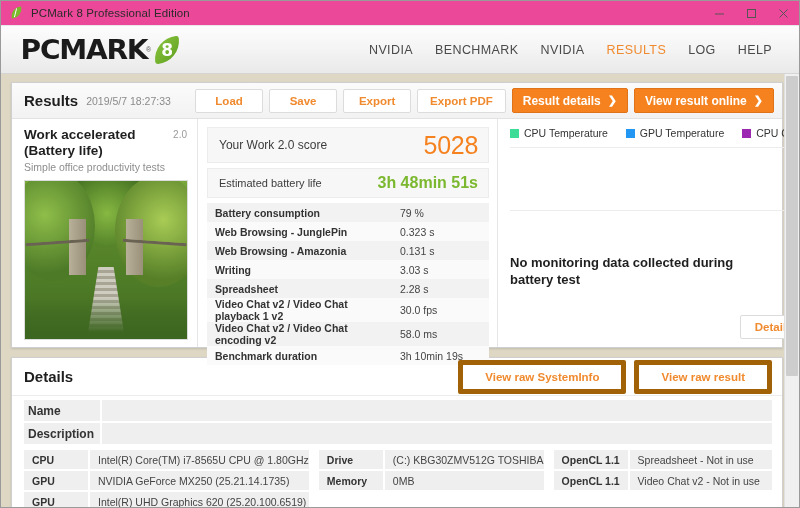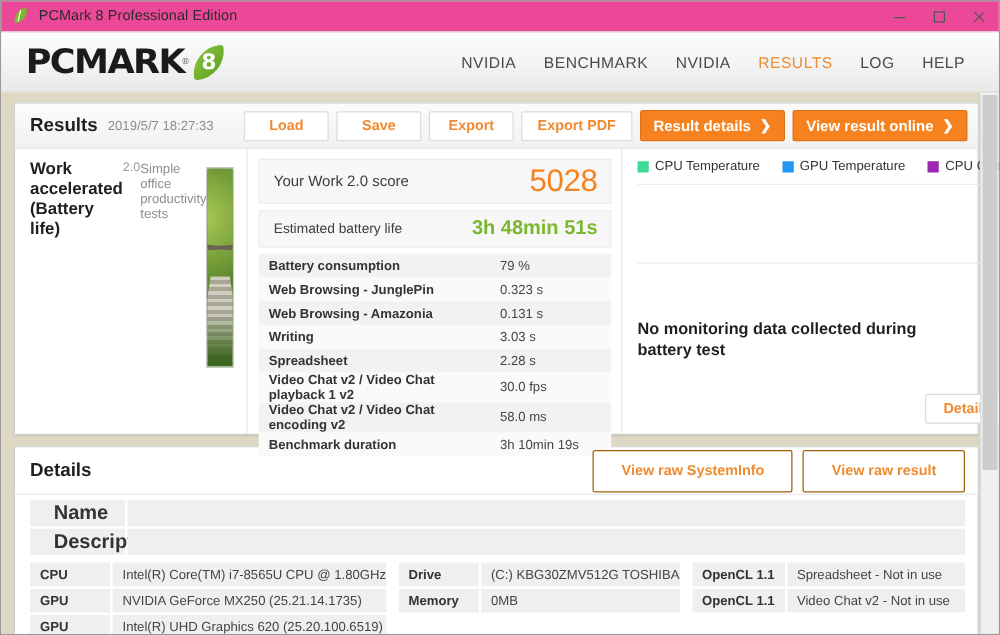--- a/index.html
+++ b/index.html
@@ -144,21 +144,21 @@
     white-space: nowrap;
   }
   .chev { font-size: 11px; font-weight: 700; }
 
   
   .results-body { display: flex; height: 228px; }
   .pane-left {
     width: 186px; flex: 0 0 186px;
     border-right: 1px solid #e6e6e6;
     padding: 8px 10px 0 12px;
-    display: flex; 
+    display: flex; flex-direction: column;
   }
   .wl-head { display: flex; align-items: flex-start; }
   .wl-name {
     font-size: 13.5px; font-weight: 700; color: #1f1f1f; line-height: 1.18;
   }
   .wl-ver { margin-left: auto; font-size: 10px; color: #9a9a9a; padding-top: 2px; }
   .wl-desc { font-size: 10.5px; color: #8e8e8e; margin-top: 2px; }
   .thumb {
     margin-top: 7px; width: 164px; height: 160px;
     border: 1px solid #dcdcdc;
@@ -247,30 +247,30 @@
   .details-btn-wrap { display: flex; justify-content: flex-end; }
 
   
   .card-details { margin-top: 9px; }
   .dhead { height: 38px; display: flex; align-items: center; padding: 0 10px 0 12px;
     background: #ffffff; border-bottom: 1px solid #ececec; }
   .dhead-title { font-size: 15px; font-weight: 700; color: #1f1f1f; }
   .dhead-actions { margin-left: auto; display: flex; gap: 8px; }
   .btn-wide {
     height: 34px; padding: 0 22px;
-    background: #ffffff; border: 1px solid #a16207; border-radius: 2px;
+    background: #ffffff; border: 5px solid #a16207; border-radius: 2px;
     color: #f08a2e; font-size: 11.5px; font-weight: 700;
     display: flex; align-items: center; justify-content: center; white-space: nowrap;
   }
   .namedesc { padding: 4px 10px 0 12px; }
   .nd-row { display: flex; height: 21px; margin-bottom: 2px; }
   .nd-k {
     width: 76px; flex: 0 0 76px; background: #efefef;
-    font-size: 16px; font-weight: 700; color: #333;
-    display: flex; align-items: center; padding-left: 19px;
+    font-size: 12px; font-weight: 700; color: #333;
+    display: flex; align-items: center; padding-left: 4px;
   }
   .nd-v { flex: 1 1 auto; background: #efefef; margin-left: 2px; }
   .hw-grid {
     display: flex; padding: 4px 10px 0 12px; gap: 10px;
   }
   .hw-col { flex: 1 1 33.33%; }
   .hw-row { display: flex; height: 19px; margin-bottom: 2px; }
   .hw-k {
     width: 64px; flex: 0 0 64px; background: #efefef;
     font-size: 10.5px; font-weight: 700; color: #333;

